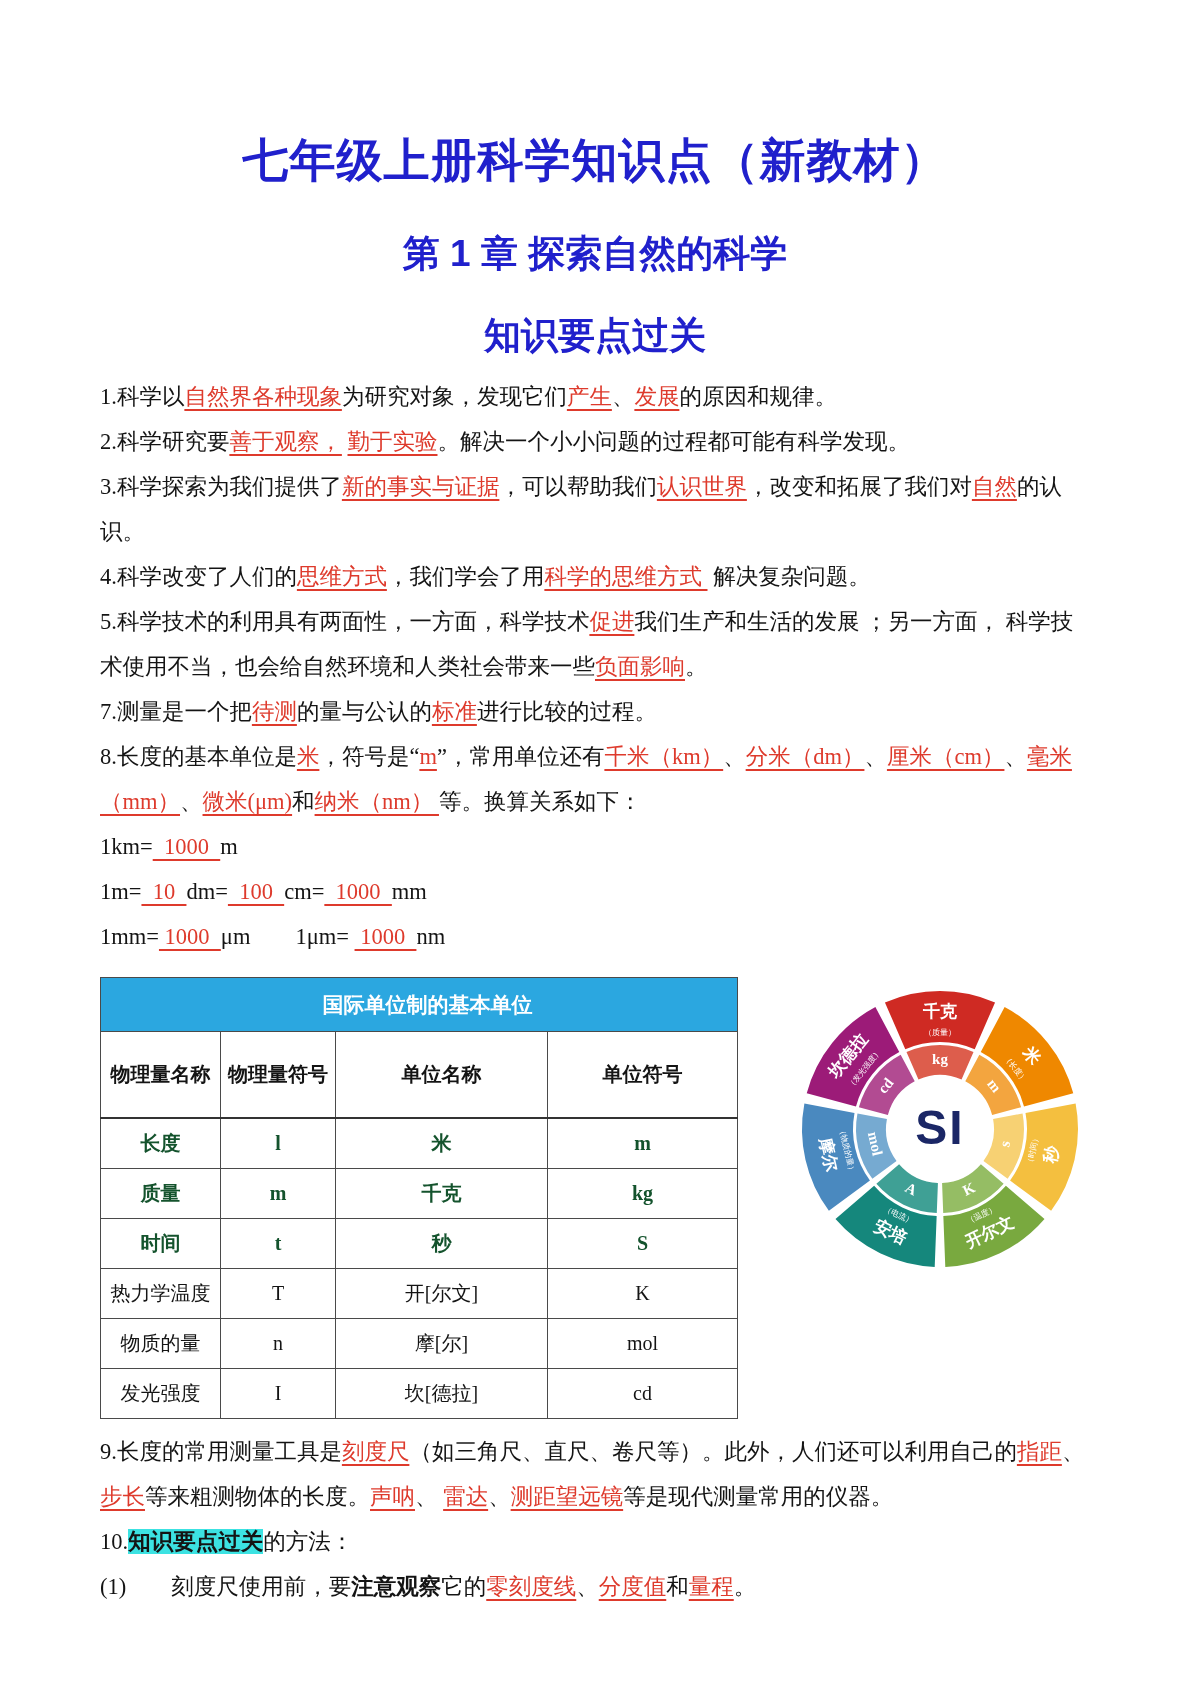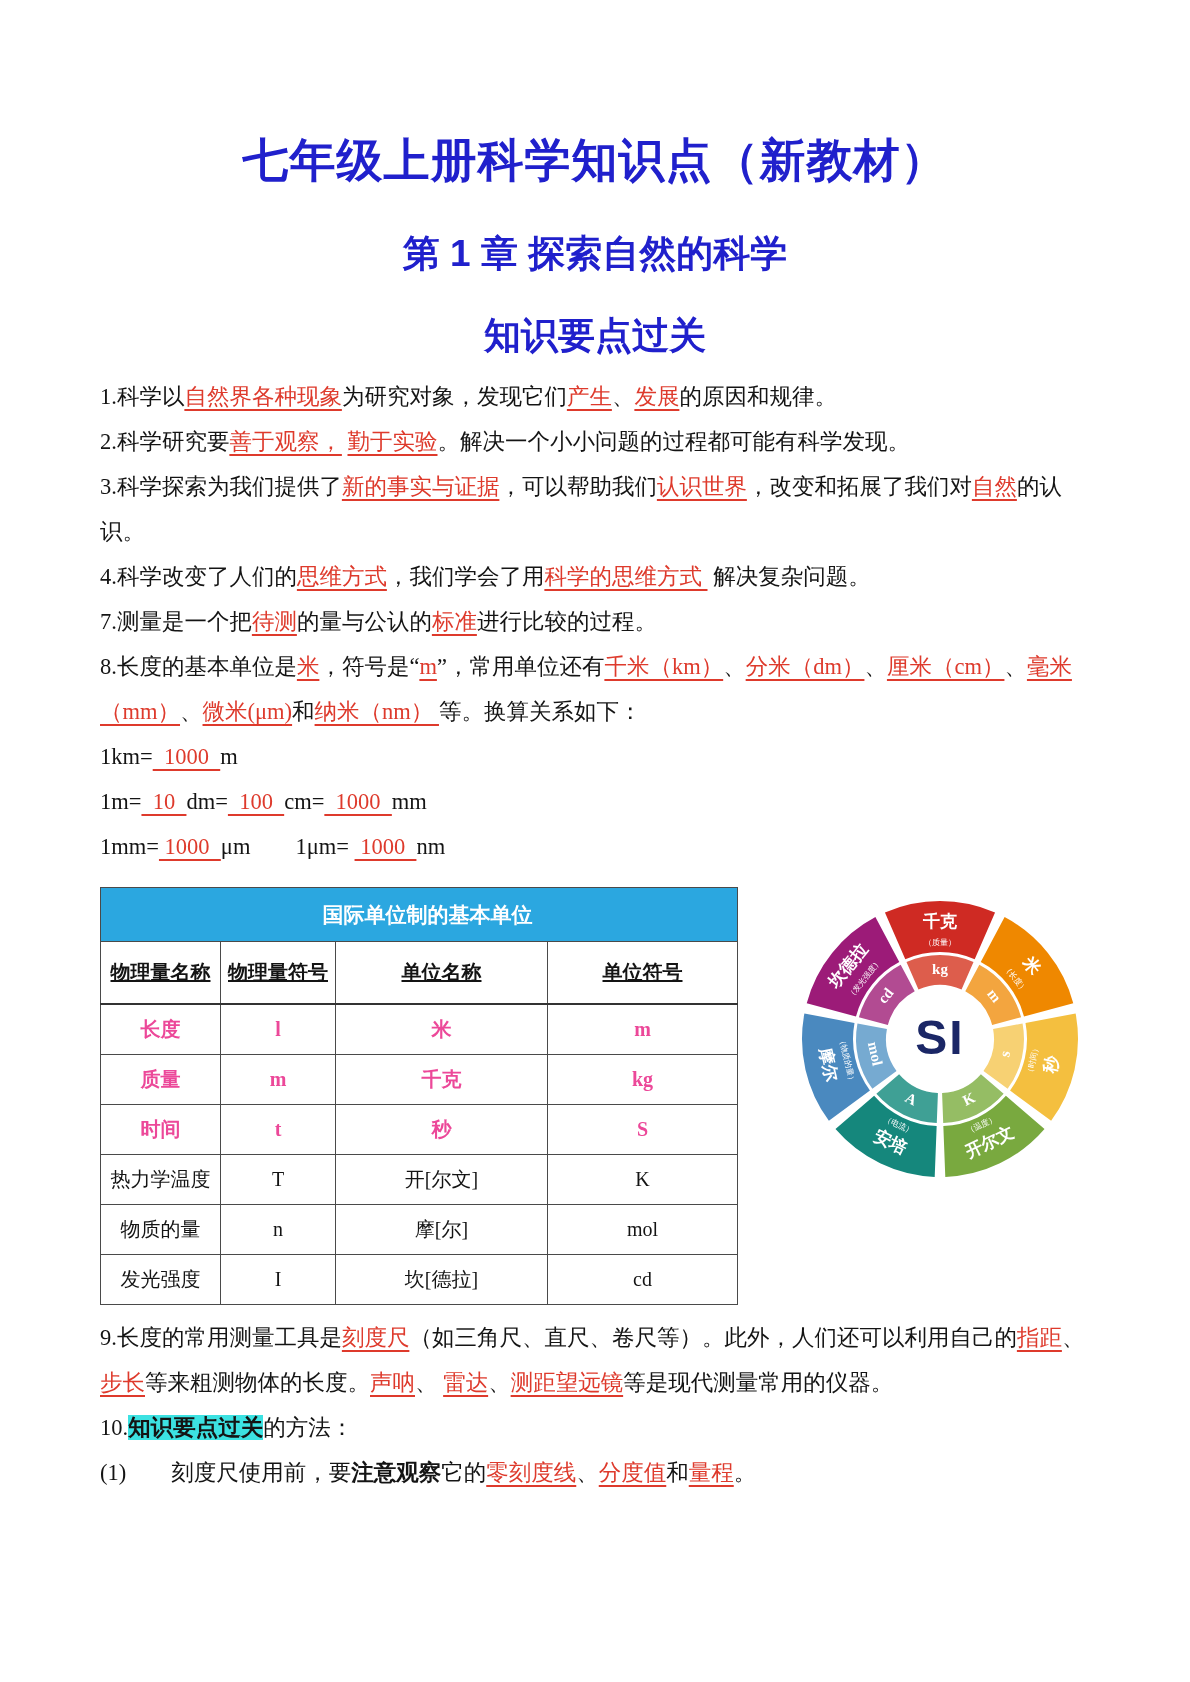--- a/index.html
+++ b/index.html
@@ -36,43 +36,44 @@
     font-size:20px;text-align:center;flex:none;
   }
   table.si-table th,table.si-table td{border:1px solid #4a4a4a;padding-left:17px;}
   th.t-title{
     background:#2ba7e0;color:#ffffff;font-size:21px;font-weight:bold;
     padding:4px 0;font-family:"Liberation Sans","DejaVu Sans",sans-serif;
     border:1.5px solid #4a4a4a;
   }
   tr.head-row th{
     font-family:"Liberation Sans","DejaVu Sans",sans-serif;
-    font-weight:bold;padding:8px 0;border-bottom:2px solid #333;text-decoration:underline;
+    font-weight:bold;padding:20px 0;border-bottom:2px solid #333;
   }
   table.si-table td{padding:2px 0;}
-  tr.red-row td{color:#ec4899;font-weight:bold;}
+  tr.red-row td{color:#14532d;font-weight:bold;}
   #si-wheel{margin-left:52px;margin-top:4px;flex:none;}
   .si-center-text{
     font-family:"Liberation Sans","DejaVu Sans",sans-serif;
     font-weight:bold;
   }
 </style>
 </head>
 <body>
 
 <div class="page">
   <h1 class="doc-title">七年级上册科学知识点（新教材）</h1>
   <h2 class="doc-sub chapter">第 1 章 探索自然的科学</h2>
   <h2 class="doc-sub section">知识要点过关</h2>
 
   <div class="content">
     <p><span>1.科学以</span><span class="run-red">自然界各种现象</span><span>为研究对象，发现它们</span><span class="run-red">产生</span><span>、</span><span class="run-red">发展</span><span>的原因和规律。</span></p>
     <p><span>2.科学研究要</span><span class="run-red">善于观察，</span><span> </span><span class="run-red">勤于实验</span><span>。解决一个小小问题的过程都可能有科学发现。</span></p>
     <p><span>3.科学探索为我们提供了</span><span class="run-red">新的事实与证据</span><span>，可以帮助我们</span><span class="run-red">认识世界</span><span>，改变和拓展了我们对</span><span class="run-red">自然</span><span>的认识。</span></p>
     <p><span>4.科学改变了人们的</span><span class="run-red">思维方式</span><span>，我们学会了用</span><span class="run-red">科学的思维方式&nbsp;</span><span> 解决复杂问题。</span></p>
+    <p><span>5.科学技术的利用具有两面性，一方面，科学技术</span><span class="run-red">促进</span><span>我们生产和生活的发展 ；另一方面， 科学技术使用不当，也会给自然环境和人类社会带来一些</span><span class="run-red">负面影响</span><span>。</span></p>
     <p><span>7.测量是一个把</span><span class="run-red">待测</span><span>的量与公认的</span><span class="run-red">标准</span><span>进行比较的过程。</span></p>
     <p><span>8.长度的基本单位是</span><span class="run-red">米</span><span>，符号是“</span><span class="run-red">m</span><span>”，常用单位还有</span><span class="run-red">千米（km）</span><span>、</span><span class="run-red">分米（dm）</span><span>、</span><span class="run-red">厘米（cm）</span><span>、</span><span class="run-red">毫米（mm）</span><span>、</span><span class="run-red">微米(μm)</span><span>和</span><span class="run-red">纳米（nm）&nbsp;</span><span>等。换算关系如下：</span></p>
     <p><span>1km=</span><span class="run-red">&nbsp;&nbsp;1000&nbsp;&nbsp;</span><span>m</span></p>
     <p><span>1m=</span><span class="run-red">&nbsp;&nbsp;10&nbsp;&nbsp;</span><span>dm=</span><span class="run-red">&nbsp;&nbsp;100&nbsp;&nbsp;</span><span>cm=</span><span class="run-red">&nbsp;&nbsp;1000&nbsp;&nbsp;</span><span>mm</span></p>
     <p><span>1mm=</span><span class="run-red">&nbsp;1000&nbsp;&nbsp;</span><span>μm</span><span>&nbsp;&nbsp;&nbsp;&nbsp;&nbsp;&nbsp;&nbsp;&nbsp;1μm=&nbsp;</span><span class="run-red">&nbsp;1000&nbsp;&nbsp;</span><span>nm</span></p>
 
     <div class="table-wheel-row">
       <table class="si-table">
         <colgroup>
           <col style="width:120px">

